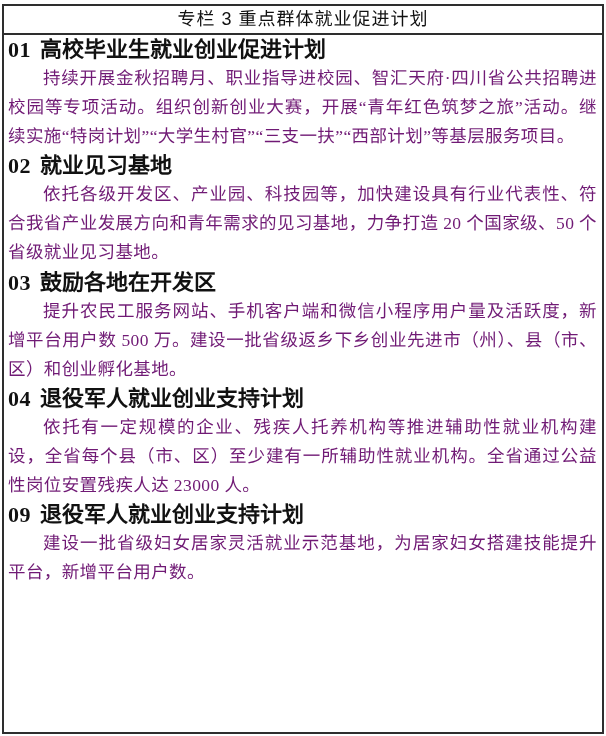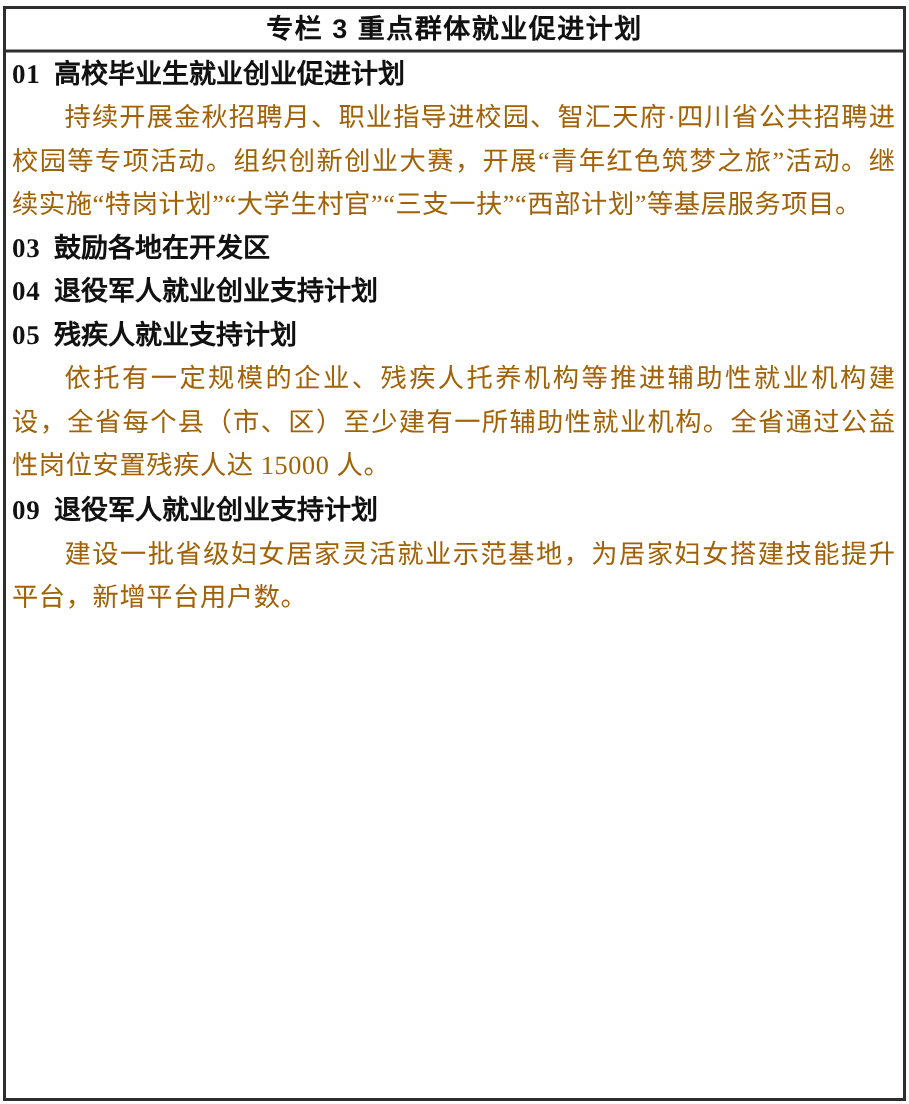--- a/index.html
+++ b/index.html
@@ -24,89 +24,93 @@
     border: 2px solid #2e2e2e;
     background: #ffffff;
     overflow: hidden;
   }
   .panel-title {
     height: 29px;
     box-sizing: border-box;
     border-bottom: 2px solid #2e2e2e;
     text-align: center;
     font-family: "Liberation Sans", "DejaVu Sans", sans-serif;
-    font-weight: bold;
+    font-weight: normal;
     font-size: 18px;
     line-height: 26px;
     letter-spacing: 1px;
     color: #111111;
   }
   .panel-content {
     padding: 0 5px 0 4px;
   }
   .sec-head {
     margin: 0;
     font-family: "Liberation Sans", "DejaVu Sans", sans-serif;
     font-weight: bold;
-    font-size: 18px;
+    font-size: 22px;
     line-height: 29px;
     color: #111111;
     white-space: nowrap;
   }
   .sec-num {
     display: inline-block;
     margin-right: 9px;
     font-family: "Liberation Serif", "DejaVu Serif", serif;
     font-weight: bold;
     letter-spacing: 0.5px;
   }
   .sec-body {
     margin: 0;
     font-size: 17.5px;
     line-height: 29.1px;
     text-align: justify;
     text-justify: inter-character;
     text-indent: 2em;
     letter-spacing: 0.4px;
-    color: #a16207;
+    color: #701a75;
   }
 </style>
 </head>
 <body>
 
 <div class="panel">
   <div class="panel-title">专栏 3 重点群体就业促进计划</div>
 
   <div class="panel-content">
 
     <section>
       <h2 class="sec-head">
         <span class="sec-num">01</span><span>高校毕业生就业创业促进计划</span>
       </h2>
       <p class="sec-body">持续开展金秋招聘月、职业指导进校园、智汇天府·四川省公共招聘进校园等专项活动。组织创新创业大赛，开展“青年红色筑梦之旅”活动。继续实施“特岗计划”“大学生村官”“三支一扶”“西部计划”等基层服务项目。</p>
     </section>
 
+    <section>
+      <h2 class="sec-head">
+        <span class="sec-num">02</span><span>就业见习基地</span>
+      </h2>
+      <p class="sec-body">依托各级开发区、产业园、科技园等，加快建设具有行业代表性、符合我省产业发展方向和青年需求的见习基地，力争打造 20 个国家级、50 个省级就业见习基地。</p>
+    </section>
 
     <section>
       <h2 class="sec-head">
         <span class="sec-num">03</span><span>鼓励各地在开发区</span>
       </h2>
+      <p class="sec-body">提升农民工服务网站、手机客户端和微信小程序用户量及活跃度，新增平台用户数 500 万。建设一批省级返乡下乡创业先进市（州）、县（市、区）和创业孵化基地。</p>
     </section>
 
     <section>
       <h2 class="sec-head">
         <span class="sec-num">04</span><span>退役军人就业创业支持计划</span>
       </h2>
     </section>
 
     <section>
-      <h2 class="sec-head">
-        <span class="sec-num">05</span><span>残疾人就业支持计划</span>
-      </h2>
-      <p class="sec-body">依托有一定规模的企业、残疾人托养机构等推进辅助性就业机构建设，全省每个县（市、区）至少建有一所辅助性就业机构。全省通过公益性岗位安置残疾人达 15000 人。</p>
+      <p class="sec-body">依托有一定规模的企业、残疾人托养机构等推进辅助性就业机构建设，全省每个县（市、区）至少建有一所辅助性就业机构。全省通过公益性岗位安置残疾人达 23000 人。</p>
     </section>
 
     <section>
       <h2 class="sec-head">
         <span class="sec-num">09</span><span>退役军人就业创业支持计划</span>
       </h2>
       <p class="sec-body">建设一批省级妇女居家灵活就业示范基地，为居家妇女搭建技能提升平台，新增平台用户数。</p>
     </section>
 
   </div>

